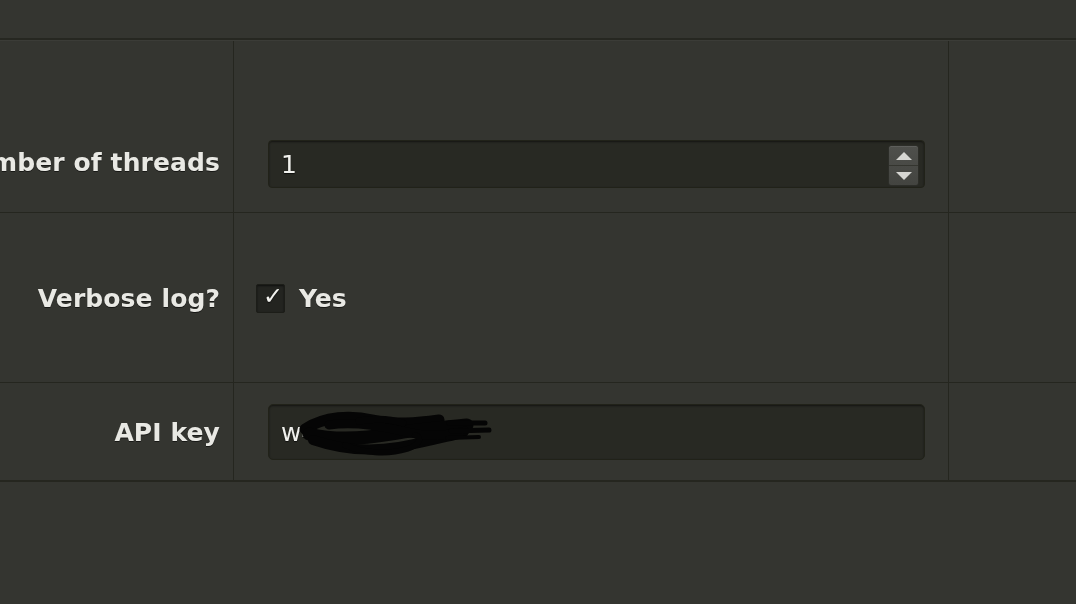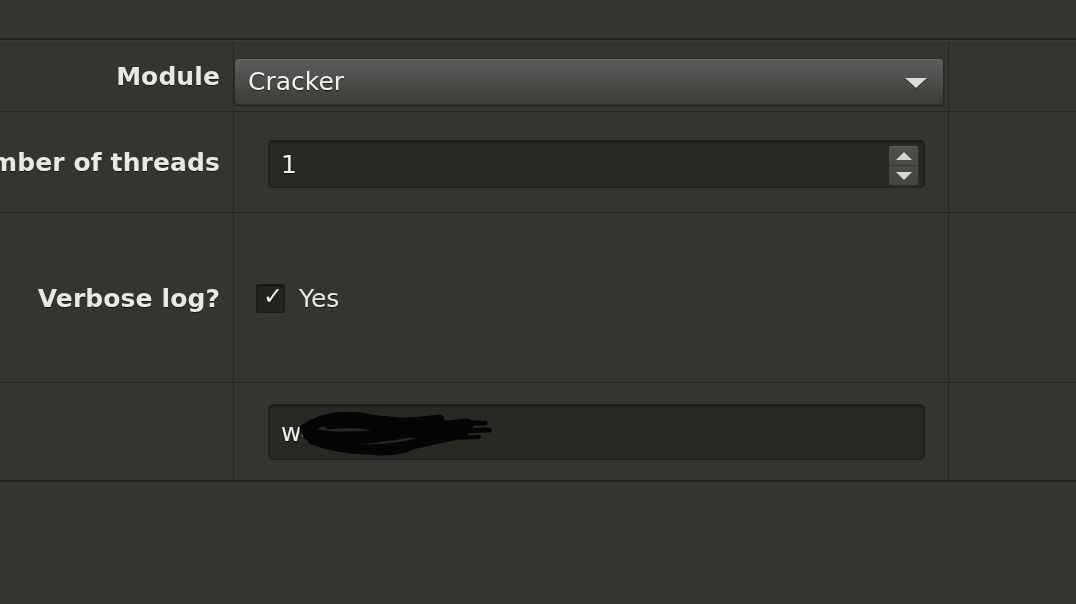--- a/index.html
+++ b/index.html
@@ -222,21 +222,21 @@
     left: 6px; top: -2px;
     color: #f2f2ee;
     font-size: 24px;
     font-weight: 700;
     line-height: 27px;
     text-shadow: 0 1px 1px rgba(0,0,0,.7);
   }
   .check-label {
     color: #e9e9e4;
     font-size: 25px;
-    font-weight: 400;
+    font-weight: 700;
     margin-left: 14px;
     white-space: nowrap;
     text-shadow: 0 1px 0 rgba(0,0,0,.55);
   }
 
   
   .text-wrap {
     position: absolute;
     left: 268px;
     top: 50%;
@@ -287,29 +287,20 @@
 <body>
 
 <div id="app">
 
   <div class="top-strip"></div>
   <div class="top-rule"></div>
   <div class="top-rule-2"></div>
 
   <div class="form-table">
 
-    <div class="row row-module">
-      <div class="label-cell">
-        <span class="label-text">Module</span>
-      </div>
-      <div class="combo">
-        <span class="combo-value">Cracker</span>
-        <span class="combo-arrow"></span>
-      </div>
-    </div>
 
     <div class="row row-threads">
       <div class="label-cell clipped">
         <span class="label-text">Number of threads</span>
       </div>
       <div class="spin-wrap">
         <span class="spin-value">1</span>
         <div class="spin-buttons">
           <div class="spin-btn">
             <span class="spin-up-arrow"></span>
@@ -328,20 +319,23 @@
       </div>
       <div class="check-wrap">
         <span class="checkbox">
           <span class="tick">✓</span>
         </span>
         <span class="check-label">Yes</span>
       </div>
     </div>
 
     <div class="row row-apikey">
+      <div class="label-cell">
+        <span class="label-text">API key</span>
+      </div>
       <div class="text-wrap">
         <span class="text-value">w4</span>
         <svg class="redaction" viewBox="0 0 200 52" xmlns="http://www.w3.org/2000/svg">
           <g fill="none" stroke="#050505" stroke-linecap="round" stroke-linejoin="round">
             <path d="M6 22 C26 9, 52 8, 74 13 C96 18, 118 16, 140 13" stroke-width="11"></path>
             <path d="M10 27 C34 33, 62 32, 92 27 C120 22, 146 20, 168 18" stroke-width="13"></path>
             <path d="M14 33 C40 42, 70 45, 100 40 C124 36, 146 30, 164 26" stroke-width="10"></path>
             <path d="M30 18 C58 14, 86 20, 112 26 C130 30, 150 28, 166 24" stroke-width="9"></path>
             <path d="M46 38 C64 46, 88 48, 108 42 C120 38, 124 31, 116 28" stroke-width="6"></path>
             <path d="M150 16 L186 16" stroke-width="5"></path>

